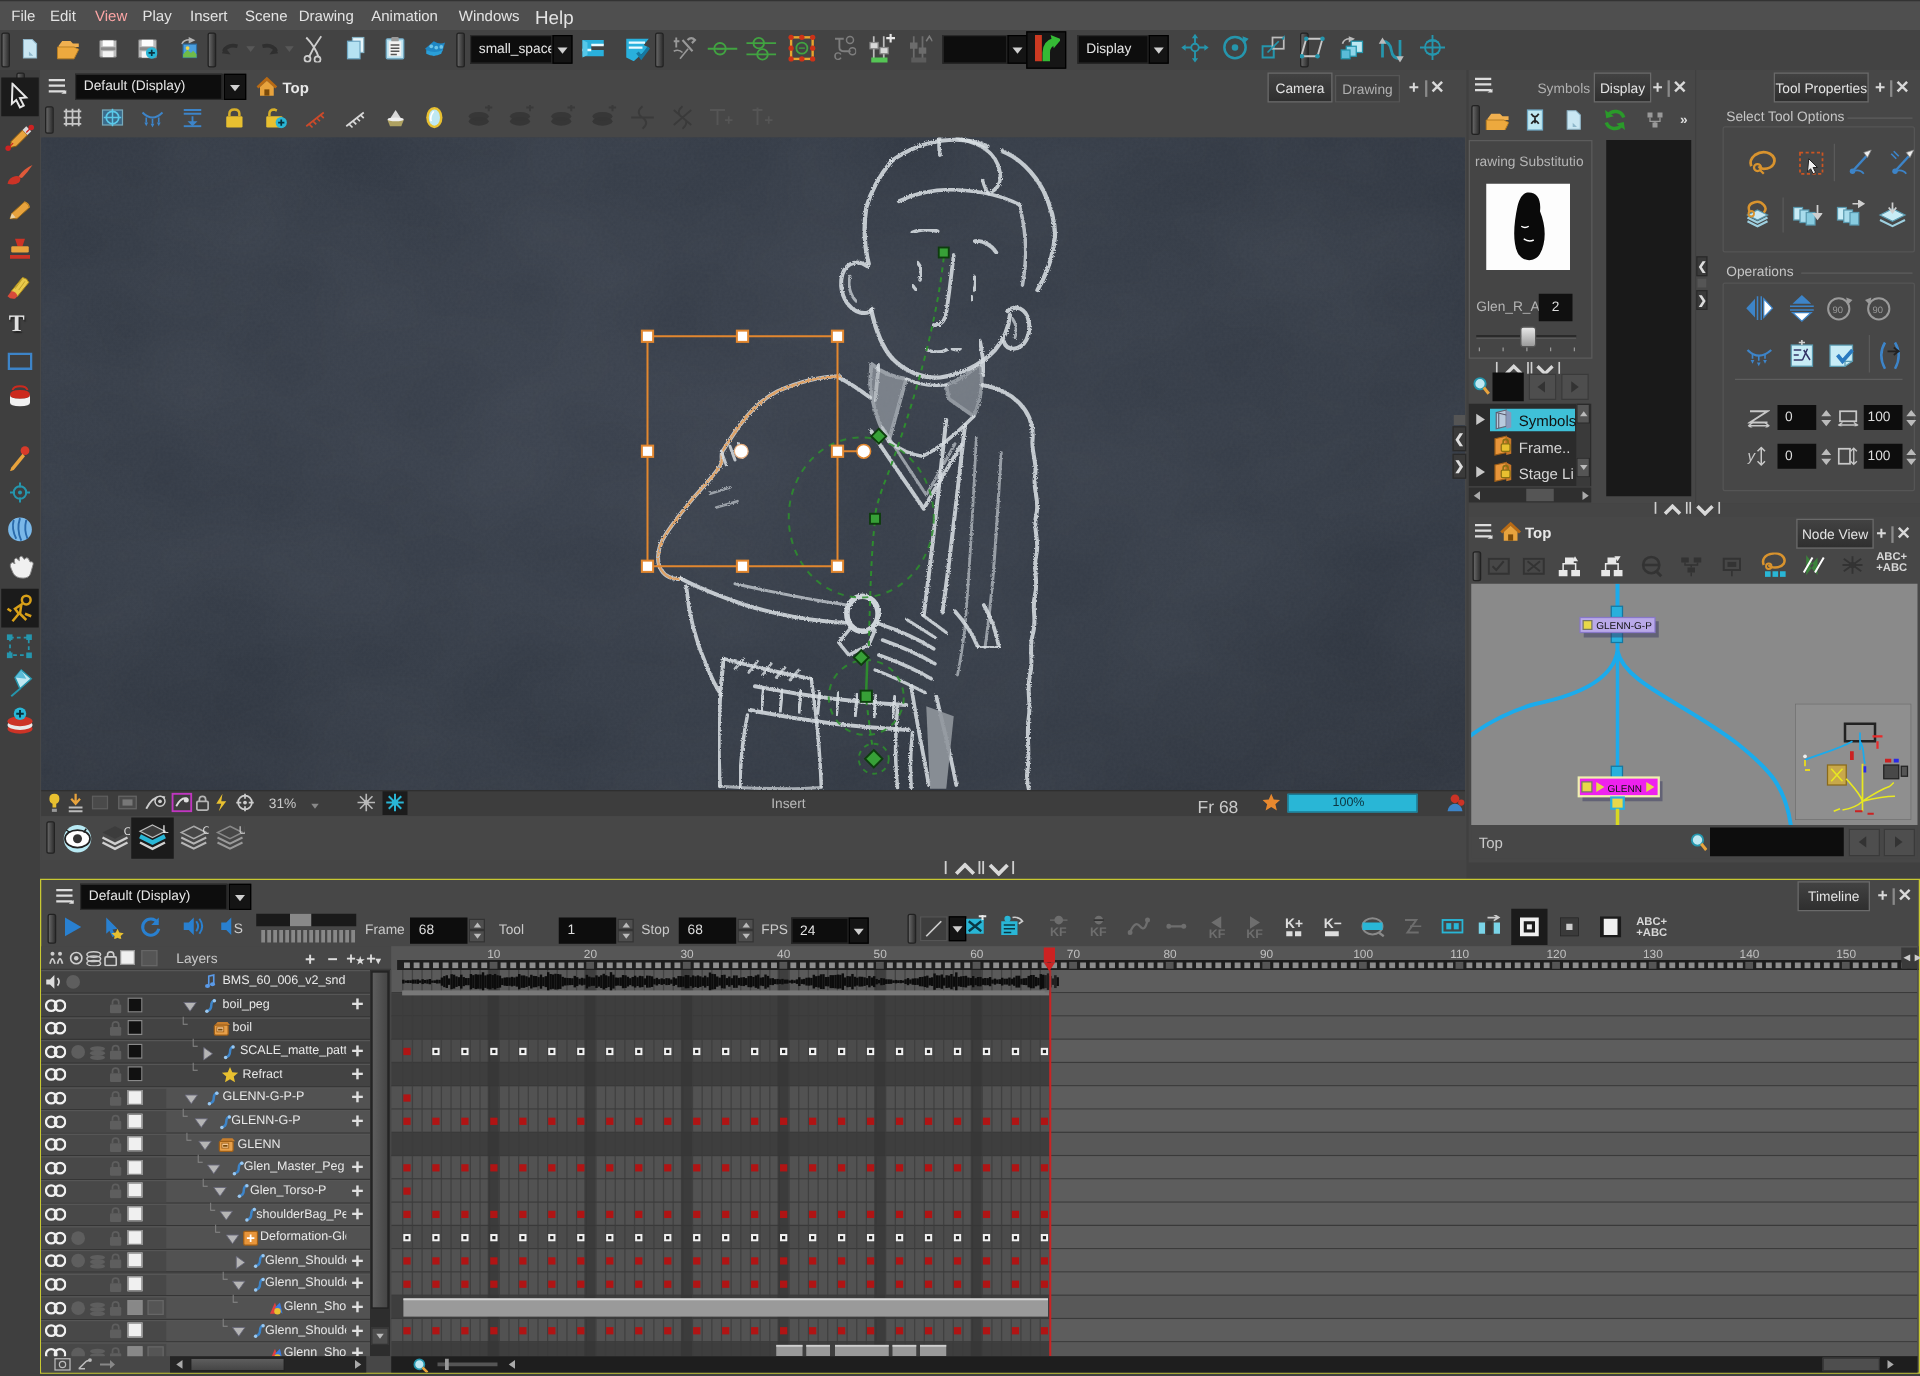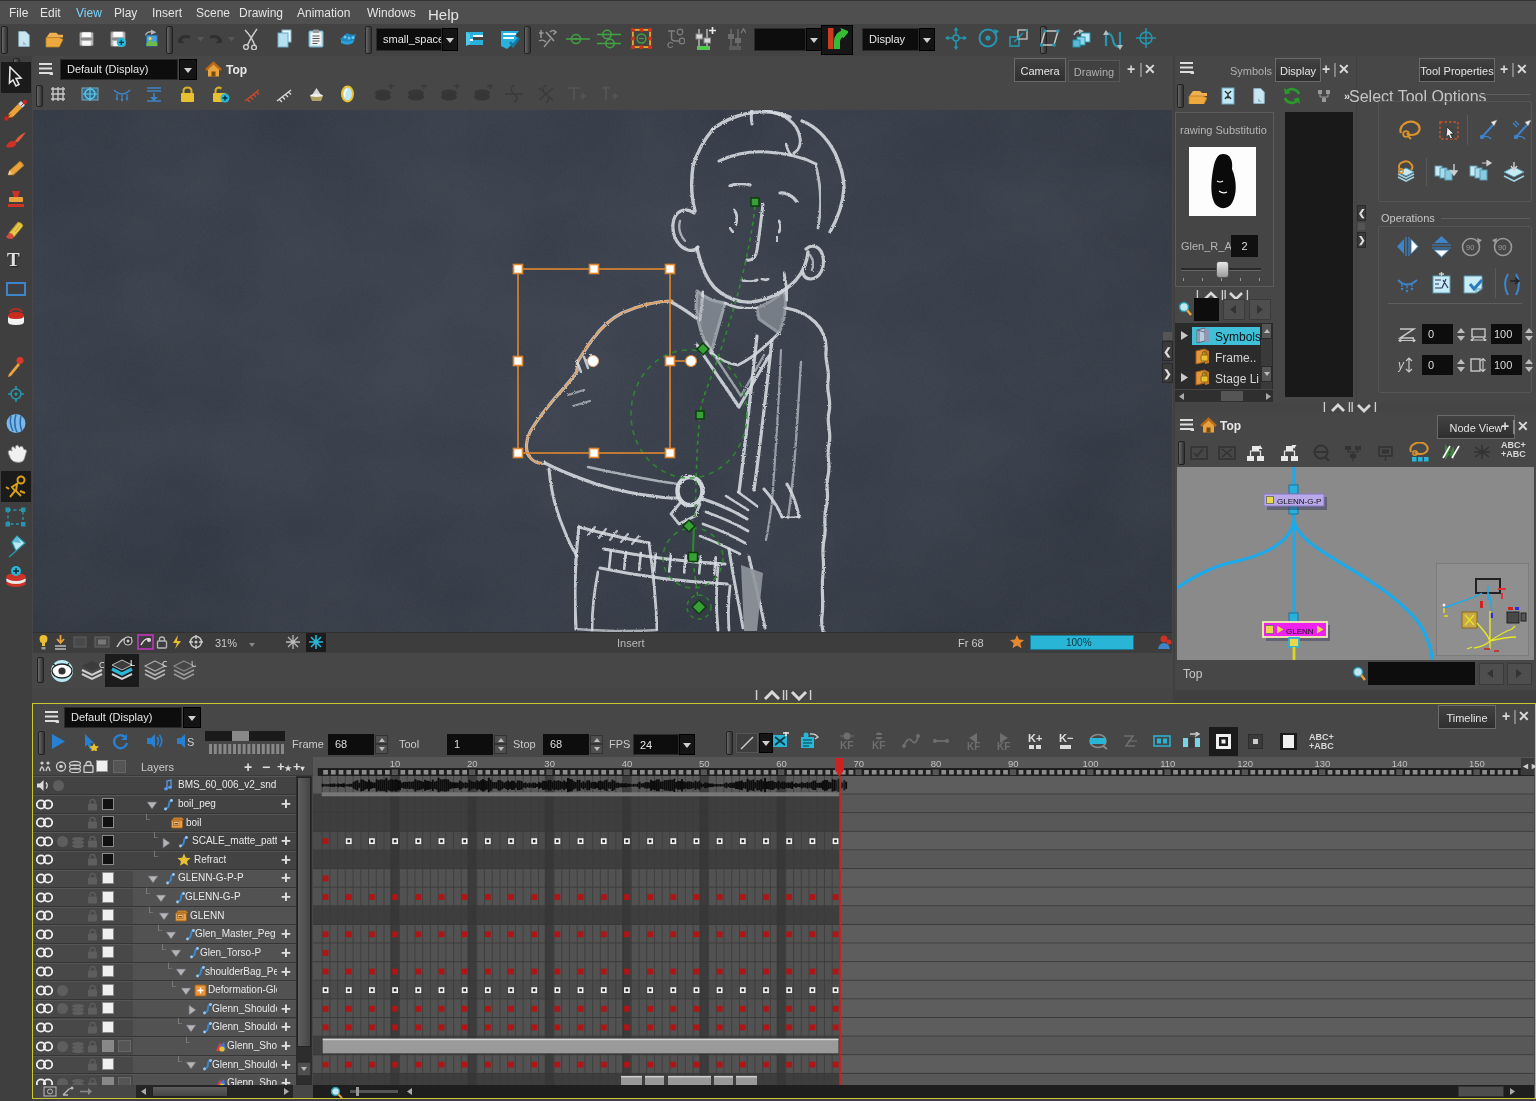--- a/index.html
+++ b/index.html
@@ -10,21 +10,21 @@
 .cbtn:after{content:"";position:absolute;left:50%;top:50%;margin-left:-4px;margin-top:-2px;border-left:4px solid transparent;border-right:4px solid transparent;border-top:5px solid #cfcfcf;}
 .tab{position:absolute;font-size:11px;color:#b0b0b0;text-align:center;}
 .tabact{position:absolute;font-size:11px;color:#e3e3e3;text-align:center;background:linear-gradient(#424242,#2f2f2f);border:1px solid #6a6a6a;}
 .grip{position:absolute;background:linear-gradient(90deg,#676767,#303030);border:1px solid #222;border-radius:2px;}
 .pmx{position:absolute;color:#d9d9d9;font-weight:bold;font-size:14px;line-height:12px;}
 </style></head><body>
 <div id="page">
 <div class="abs" style="left:0;top:0;width:1536px;height:24px;background:#4f4f4f;border-top:1px solid #333">
 <span class="txt" style="left:9px;top:5px;font-size:12px;color:#e4e4e4">File</span>
 <span class="txt" style="left:40px;top:5px;font-size:12px;color:#e4e4e4">Edit</span>
-<span class="txt" style="left:76px;top:5px;font-size:12px;color:#7dd3fc">View</span>
+<span class="txt" style="left:76px;top:5px;font-size:12px;color:#fca5a5">View</span>
 <span class="txt" style="left:114px;top:5px;font-size:12px;color:#e4e4e4">Play</span>
 <span class="txt" style="left:152px;top:5px;font-size:12px;color:#e4e4e4">Insert</span>
 <span class="txt" style="left:196px;top:5px;font-size:12px;color:#e4e4e4">Scene</span>
 <span class="txt" style="left:239px;top:5px;font-size:12px;color:#e4e4e4">Drawing</span>
 <span class="txt" style="left:297px;top:5px;font-size:12px;color:#e4e4e4">Animation</span>
 <span class="txt" style="left:367px;top:5px;font-size:12px;color:#e4e4e4">Windows</span>
 <span class="txt" style="left:428px;top:5px;font-size:15px;color:#e4e4e4">Help</span>
 </div>
 <div class="abs" style="left:0;top:24px;width:1536px;height:32px;background:#434343"></div>
 <div class="grip" style="left:1px;top:26px;width:7px;height:28px"></div>
@@ -559,21 +559,21 @@
 <svg style="position:absolute;left:285px;top:634px" width="16" height="16" viewBox="0 0 16 16">
       <path d="M8 1 v14 M1 8 h14 M3 3 l10 10 M13 3 L3 13" stroke="#b8b8b8" stroke-width="1.3"></path>
       <circle cx="8" cy="8" r="2" fill="#b8b8b8"></circle>
     </svg>
 <div class="abs" style="left:306px;top:633px;width:20px;height:19px;background:#1c1c1c"></div>
 <svg style="position:absolute;left:308px;top:634px" width="16" height="16" viewBox="0 0 16 16">
       <path d="M8 1 v14 M1 8 h14 M3 3 l10 10 M13 3 L3 13" stroke="#29b6d6" stroke-width="1.6"></path>
       <circle cx="8" cy="8" r="2.5" fill="#29b6d6"></circle>
     </svg>
 <span class="txt" style="left:617px;top:637px;font-size:11px;color:#b9b9b9">Insert</span>
-<span class="txt" style="left:958px;top:637px;font-size:11px;color:#c9c9c9">Fr 68</span>
+<span class="txt" style="left:958px;top:637px;font-size:14px;color:#c9c9c9">Fr 68</span>
 <svg style="position:absolute;left:1010px;top:635px" width="14" height="14" viewBox="0 0 14 14">
       <path d="M7 0 l2 4.5 5 0.5 -3.7 3.3 1.2 5 -4.5 -2.8 -4.5 2.8 1.2 -5 -3.7 -3.3 5 -0.5z" fill="#e8882e"></path>
     </svg>
 <div class="abs" style="left:1030px;top:635px;width:104px;height:15px;background:#29b6d6;border:1px solid #1a7a94"></div>
 <span class="txt" style="left:1066px;top:637px;font-size:10px;color:#0c3540">100%</span>
 <svg style="position:absolute;left:1155px;top:634px" width="18" height="17" viewBox="0 0 18 17">
       <circle cx="9" cy="5" r="3.5" fill="#cc3326"></circle>
       <path d="M3 15 q1 -6 6 -6 t6 6z" fill="#3d84c8"></path>
       <circle cx="14" cy="8" r="2.5" fill="#cc3326"></circle>
     </svg>
@@ -737,21 +737,21 @@
       <path d="M2 1 L7 4.5 L2 8z" fill="#aaa"></path>
     </svg>
 <div class="abs" style="left:1357px;top:56px;width:179px;height:347px;background:#474747"></div>
 <div class="abs" style="left:1357px;top:205px;width:9px;height:16px;background:#3a3a3a;border:1px solid #2a2a2a;color:#ddd;font-size:9px;font-weight:bold;text-align:center;line-height:15px">❮</div>
 <div class="abs" style="left:1357px;top:232px;width:9px;height:16px;background:#3a3a3a;border:1px solid #2a2a2a;color:#ddd;font-size:9px;font-weight:bold;text-align:center;line-height:15px">❯</div>
 <div class="abs" style="left:1358px;top:223px;width:7px;height:7px;background:#555"></div>
 <div class="tabact" style="left:1419px;top:58px;width:76px;height:24px;line-height:24px">Tool Properties</div>
 <span class="pmx" style="left:1500px;top:63px">+</span>
     <span class="pmx" style="left:1511px;top:63px;color:#8a8a8a">|</span>
     <span class="pmx" style="left:1516px;top:63px">✕</span>
-<span class="txt" style="left:1349px;top:88px;font-size:16px;color:#c5c5c5">Select Tool Options</span>
+<span class="txt" style="left:1381px;top:88px;font-size:11px;color:#c5c5c5">Select Tool Options</span>
 <div class="abs" style="left:1478px;top:94px;width:52px;height:1px;background:#5e5e5e"></div>
 <div class="abs" style="left:1378px;top:101px;width:154px;height:101px;border:1px solid #555;border-radius:2px"></div>
 <svg style="position:absolute;left:1398px;top:119px" width="24" height="23" viewBox="0 0 24 23">
       <path d="M3 14 q-2 -5 3 -9 q6 -4 12 -1 q5 3 3 8 q-2 4 -8 4 q-3 0 -4 -2" fill="none" stroke="#d8932e" stroke-width="2.2"></path>
       <circle cx="8" cy="15" r="2.8" fill="none" stroke="#d8932e" stroke-width="1.8"></circle>
       <path d="M10 17 l3 3" stroke="#d8932e" stroke-width="1.8"></path>
     </svg>
 <svg style="position:absolute;left:1438px;top:120px" width="23" height="22" viewBox="0 0 23 22">
       <rect x="2" y="2" width="18" height="17" fill="none" stroke="#cc5522" stroke-width="1.4" stroke-dasharray="2.5 2"></rect>
       <path d="M9 7 l7 7 -3.5 0 2 4 -2 1 -2 -4 -2.5 2.5z" fill="#eee" stroke="#222" stroke-width="0.8"></path>
@@ -884,21 +884,21 @@
 <svg style="position:absolute;left:1179px;top:418px" width="16" height="14" viewBox="0 0 16 14">
       <path d="M1 2 h13 M1 6.5 h13 M1 11 h13" stroke="#ddd" stroke-width="1.8"></path>
       <path d="M11 13 l4 0 0 -3z" fill="#ddd"></path>
     </svg>
 <svg style="position:absolute;left:1200px;top:417px" width="17" height="17" viewBox="0 0 17 17">
       <path d="M1 9 l7.5 -7 7.5 7" stroke="#b86a14" stroke-width="2.4" fill="none"></path>
       <path d="M3 8.5 v7 h11 v-7 l-5.5 -5z" fill="#e8a33d"></path>
       <rect x="6.5" y="10.5" width="4" height="5" fill="#7a4a0a"></rect>
     </svg>
 <span class="txt" style="left:1220px;top:419px;font-size:12px;font-weight:bold;color:#e8e8e8">Top</span>
-<div class="tabact" style="left:1437px;top:415px;width:78px;height:24px;line-height:24px">Node View</div>
+<div class="tabact" style="left:1437px;top:415px;width:62px;height:24px;line-height:24px">Node View</div>
 <span class="pmx" style="left:1501px;top:420px">+</span>
     <span class="pmx" style="left:1512px;top:420px;color:#8a8a8a">|</span>
     <span class="pmx" style="left:1517px;top:420px">✕</span>
 <div class="grip" style="left:1178px;top:441px;width:7px;height:24px"></div>
 <svg style="position:absolute;left:1190px;top:446px" width="18" height="14" viewBox="0 0 18 14">
       <rect x="1" y="1" width="16" height="12" fill="none" stroke="#333" stroke-width="1.6"></rect>
       <path d="M4 7 l3 3 6 -7" stroke="#333" stroke-width="1.6" fill="none"></path>
     </svg>
 <svg style="position:absolute;left:1218px;top:446px" width="18" height="14" viewBox="0 0 18 14">
       <rect x="1" y="1" width="16" height="12" fill="none" stroke="#333" stroke-width="1.6"></rect>

